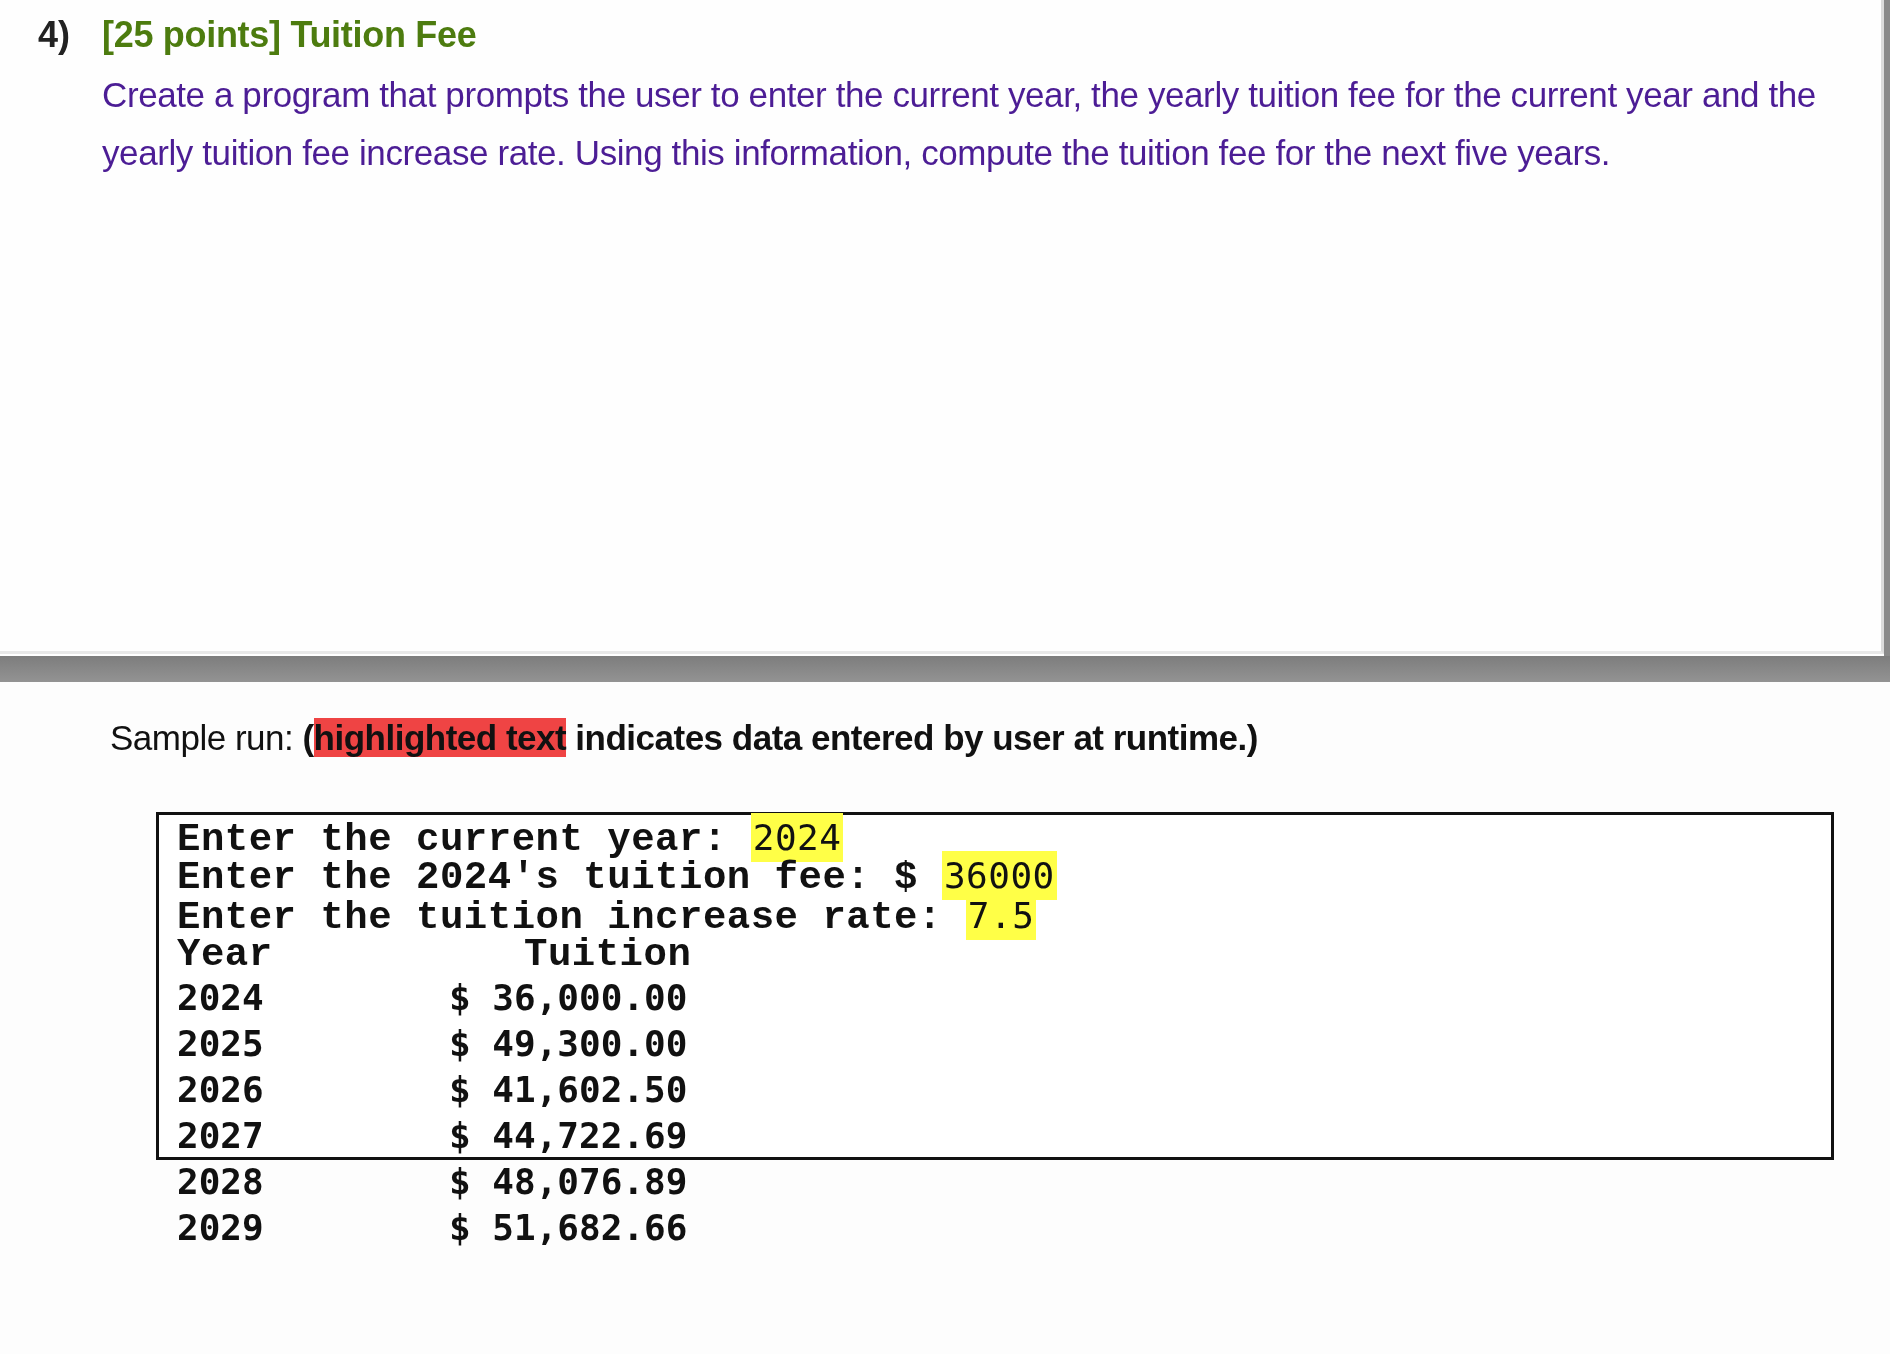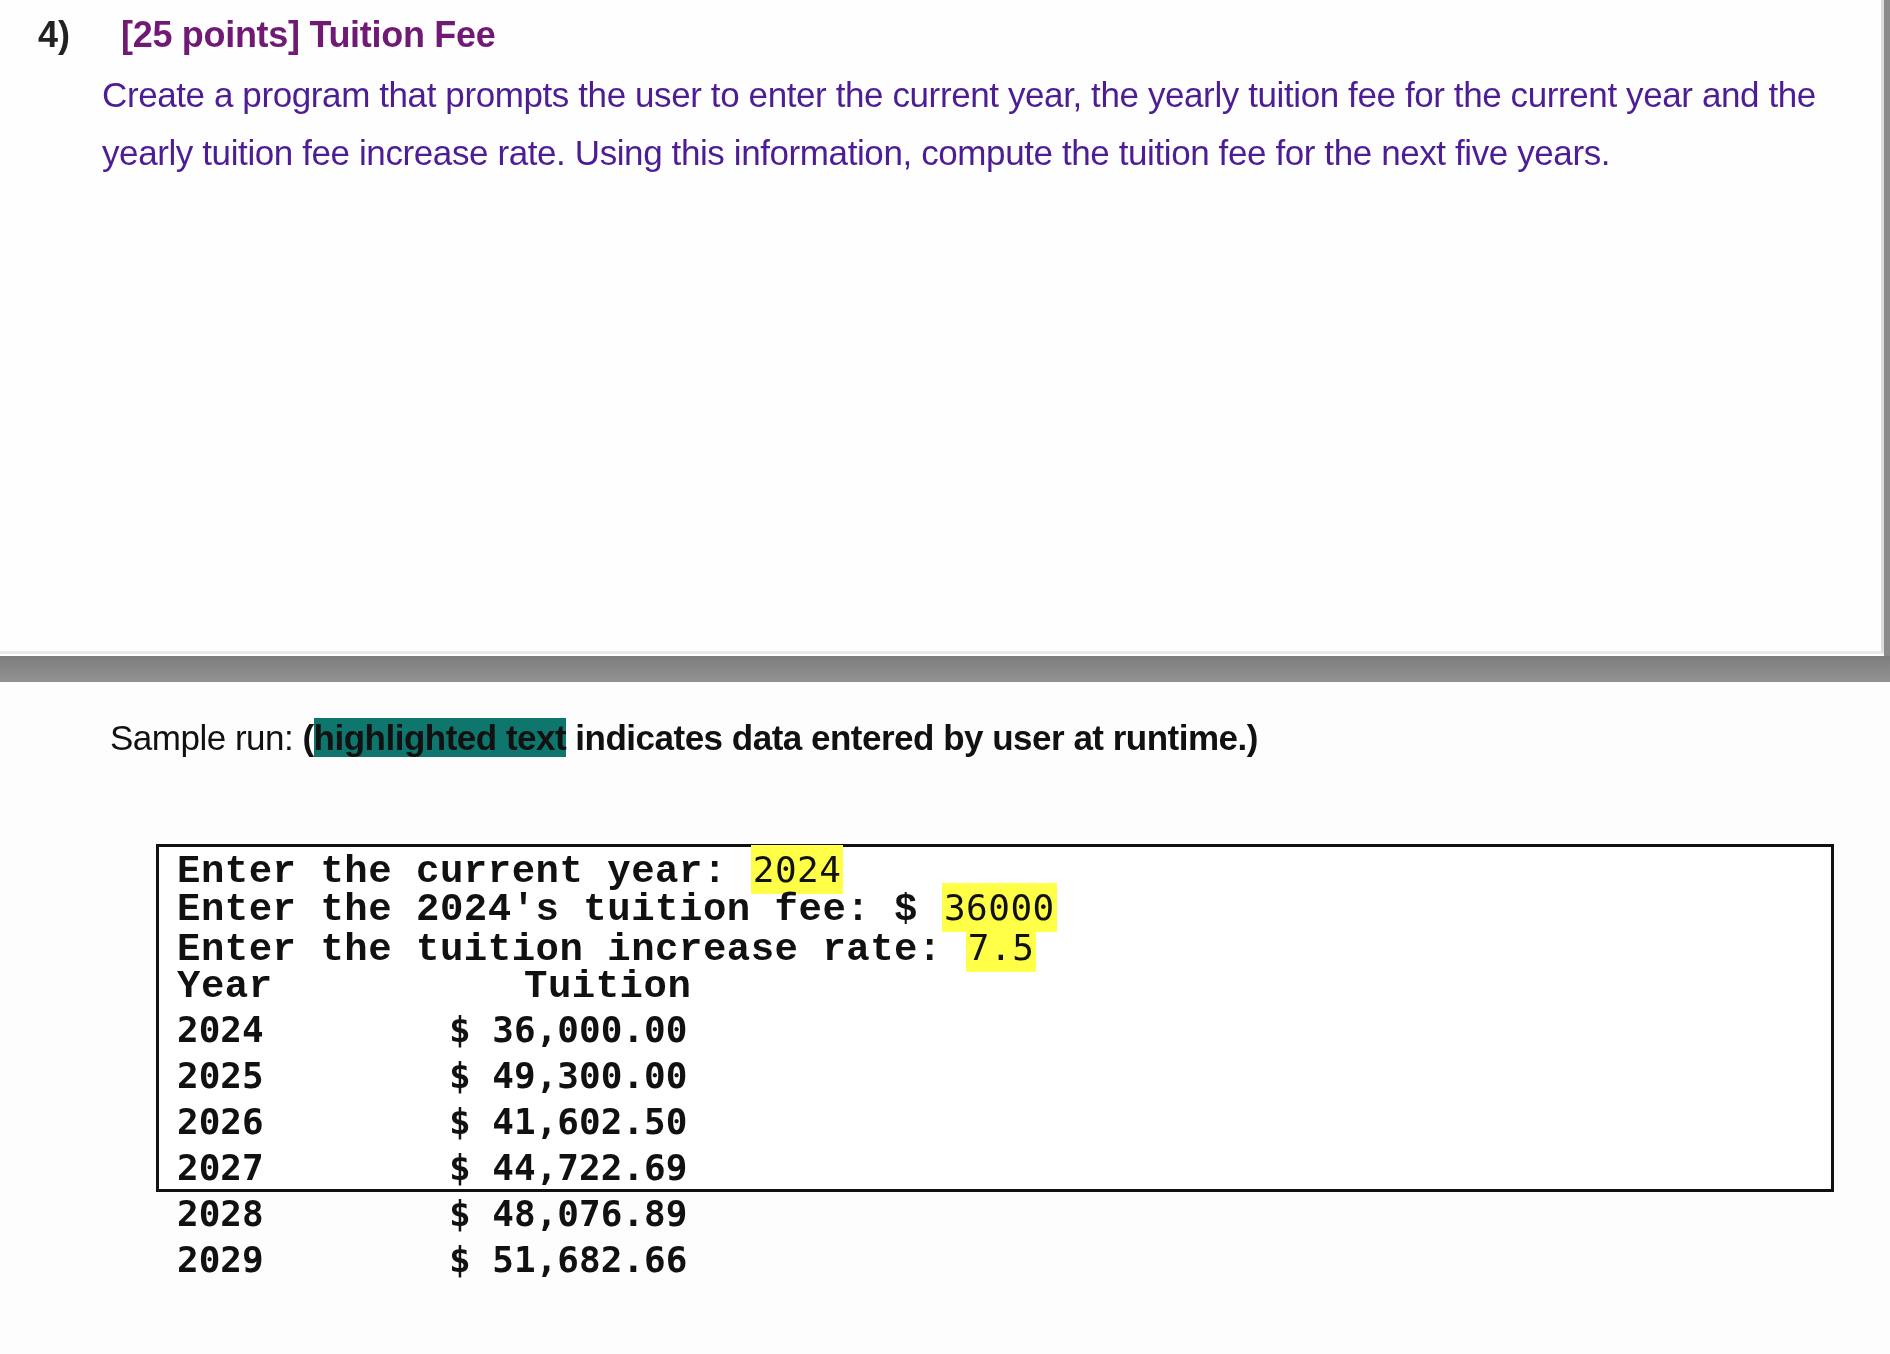--- a/index.html
+++ b/index.html
@@ -2,28 +2,28 @@
 <html><head>
 <meta charset="utf-8">
 <style>
   html, body { margin:0; padding:0; }
   body { width:1890px; height:1354px; background:#ffffff; position:relative; overflow:hidden; font-family:"Liberation Sans", sans-serif; color:#111; }
   .top-panel { position:absolute; left:0; top:0; width:1884px; height:654px; background:#fefefe; border-right:3px solid #dcdcdc; border-bottom:3px solid #e8e8e8; box-sizing:border-box; }
   .gray-band { position:absolute; left:0; top:656px; width:1890px; height:26px; background:linear-gradient(#7d7d7d,#939393); }
   .right-edge { position:absolute; left:1884px; top:0; width:6px; height:660px; background:#8a8a8a; }
   .bottom-panel { position:absolute; left:0; top:682px; width:1890px; height:672px; background:#fdfdfd; }
   .q-number { position:absolute; left:38px; top:14px; font-size:36px; font-weight:bold; color:#222; }
-  .q-title { position:absolute; left:102px; top:14px; font-size:36px; font-weight:bold; color:#701a75; letter-spacing:-0.3px;margin-left:19px; }
+  .q-title { position:absolute; left:102px; top:14px; font-size:36px; font-weight:bold; color:#4d7c0f; letter-spacing:-0.3px; }
   .para { position:absolute; left:102px; font-size:35px; line-height:58px; color:#4c1d95; width:1740px; letter-spacing:-0.4px; }
   .p1 { top:66px; }
   .p2 { top:240px; }
   .bold { font-weight:bold; }
   .sample-label { position:absolute; left:110px; top:718px; font-size:35px; color:#111; letter-spacing:-0.5px; }
-  .hl { background:#0f766e; }
-  .terminal { position:absolute; left:156px; top:812px; width:1678px; height:348px; border:3px solid #111; box-sizing:border-box; background:#fff;margin-top:32px; }
+  .hl { background:#ef4444; }
+  .terminal { position:absolute; left:156px; top:812px; width:1678px; height:348px; border:3px solid #111; box-sizing:border-box; background:#fff; }
   .term-line { position:absolute; left:18px; font-family:"Liberation Mono", monospace; font-weight:bold; font-size:39px; white-space:pre; color:#111; letter-spacing:0.5px; }
   .term-input { background:#ffff47; font-family:"DejaVu Sans Mono", monospace; font-weight:normal; font-size:36px; padding:4px 2px; }
   .yr { position:absolute; left:18px; font-family:"DejaVu Sans Mono", monospace; font-size:36px; font-weight:bold; }
   .amt { position:absolute; left:290px; font-family:"DejaVu Sans Mono", monospace; font-size:36px; font-weight:bold; white-space:pre;text-align:center; }
 </style>
 </head>
 <body>
 
 <div class="top-panel">
   <div class="q-number">4)</div>

